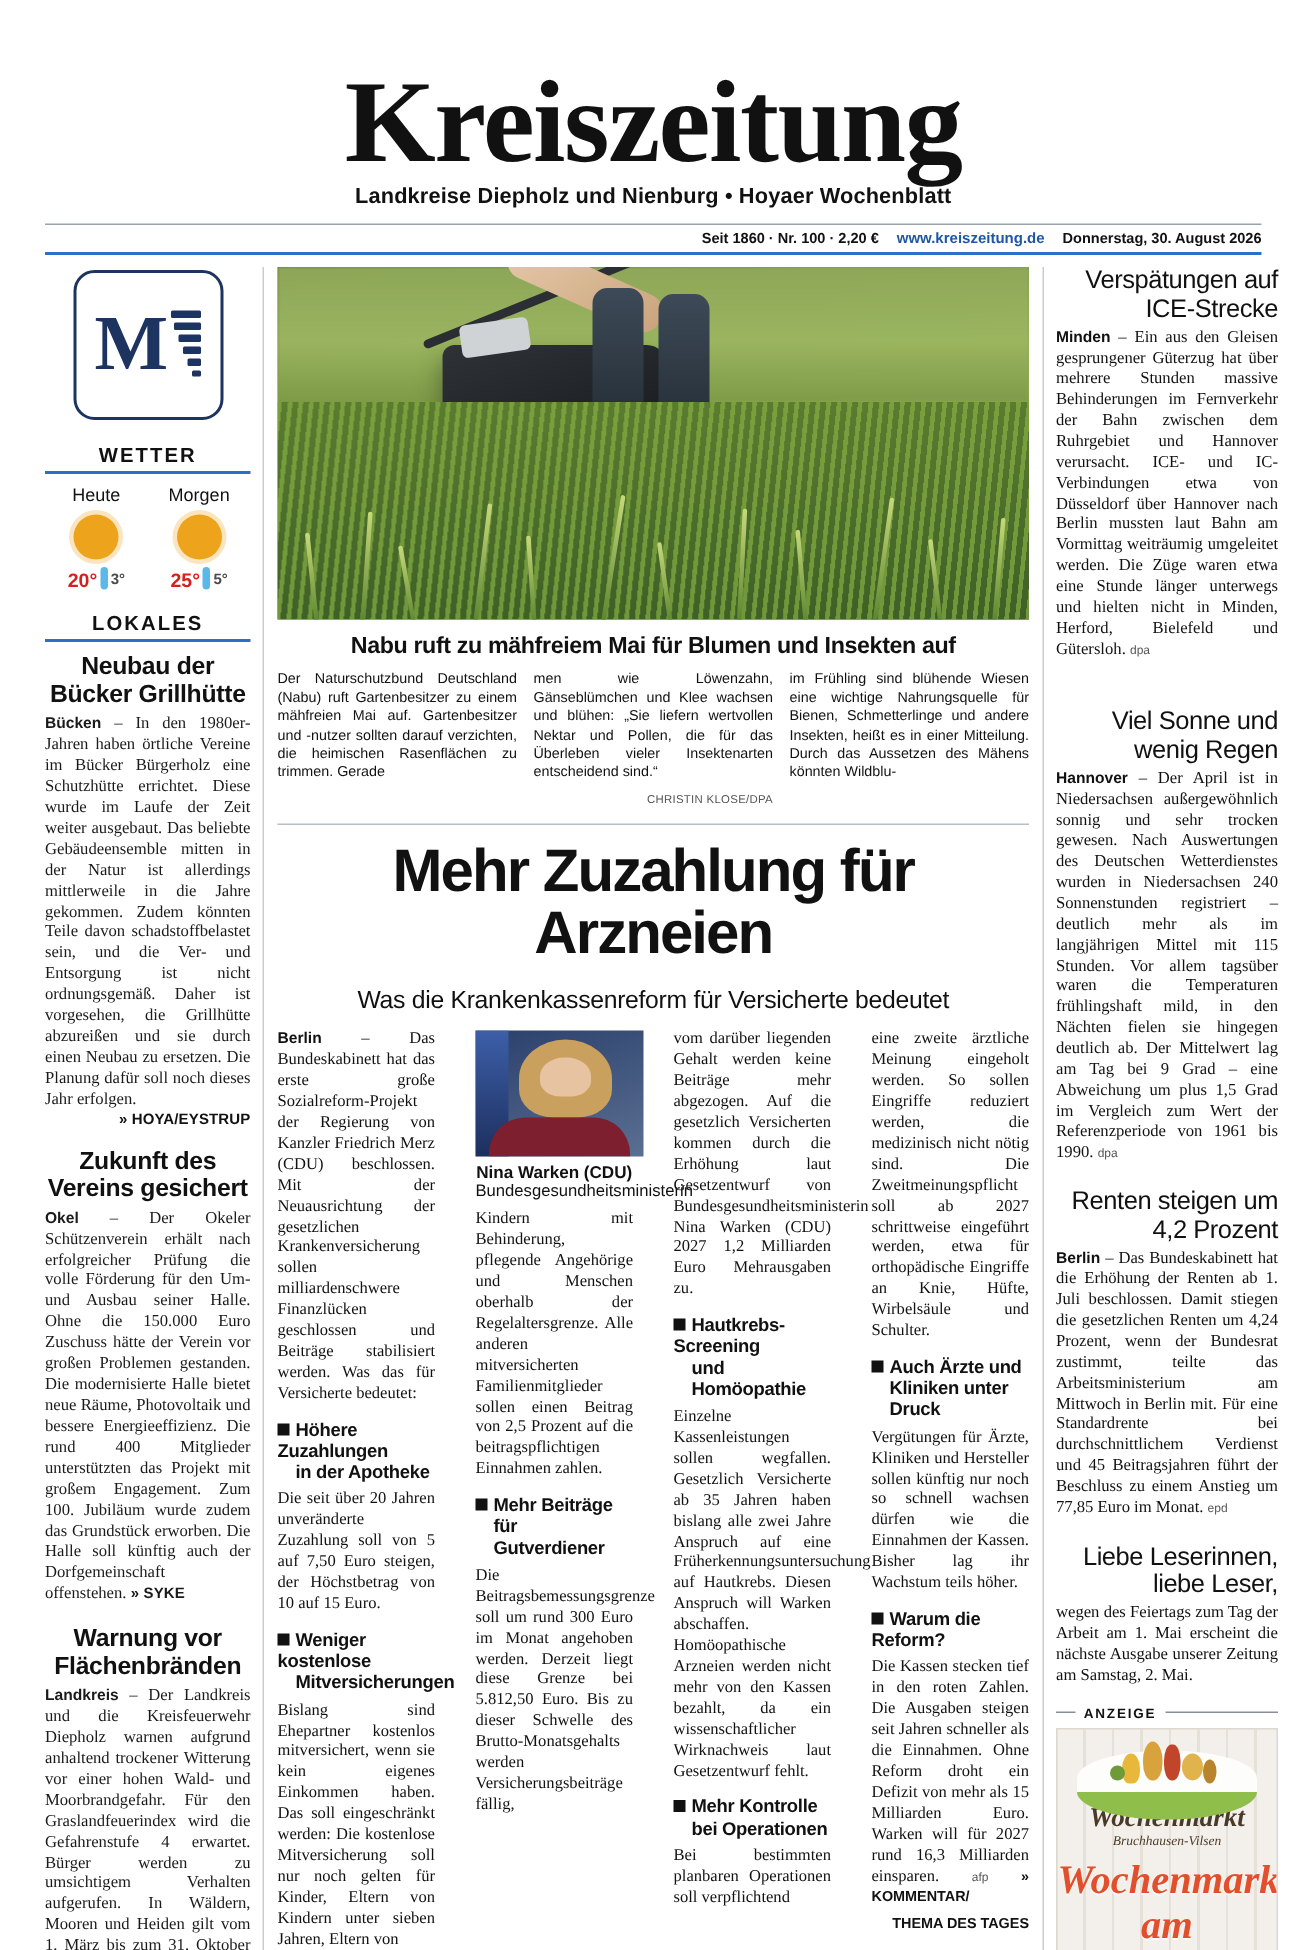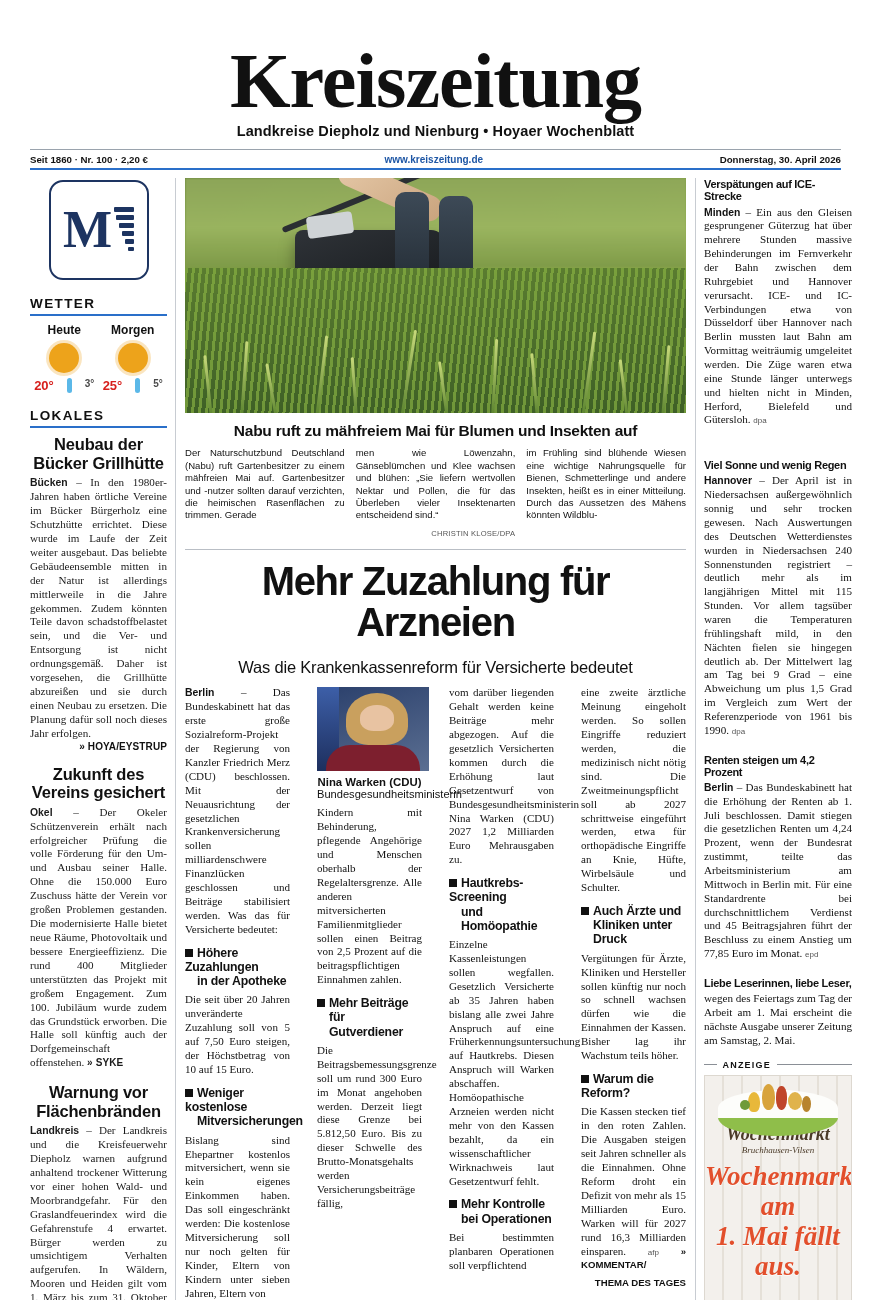--- a/index.html
+++ b/index.html
@@ -24,22 +24,22 @@
   }
   .masthead-sub {
     font-family: "Liberation Sans", sans-serif;
     font-weight: 700;
     font-size: 14.5px;
     margin-top: 6px;
     letter-spacing: .1px;
   }
   .rule-thin { border-top: 1px solid #9aa3ad; margin-top: 10px; }
   .infobar {
-    display: flex; align-items: center; justify-content: space-between;
-    font-size: 9.7px; font-weight: 700; padding: 4px 0 3px;
+    display: flex; align-items: center; justify-content: flex-end;
+    font-size: 9.7px; font-weight: 700; padding: 4px 0 3px; gap: 12px;
   }
   .infobar .web { color: #1f57a5; font-size: 10px; }
   .rule-blue { border-top: 2.4px solid #2a6fc9; }
 
   
   .cols { display: flex; gap: 0; margin-top: 8px; }
   .col-left { width: 145px; flex: none; padding-right: 8px; }
   .col-mid { width: 521px; flex: none; padding: 0 9px; border-left: 1px solid #c8ccd2; border-right: 1px solid #c8ccd2; }
   .col-right { width: 156px; flex: none; padding-left: 8px; }
 
@@ -52,34 +52,34 @@
   }
   .logo-m {
     font-family: "Liberation Serif", serif; font-weight: 700;
     font-size: 52px; color: #1d3461; line-height: 1; letter-spacing: -2px;
   }
   .logo-swoosh { position: relative; width: 26px; height: 46px; margin-left: -2px; }
   .logo-swoosh i {
     position: absolute; right: 0; background: #1d3461; border-radius: 1px;
   }
   .sec-head {
-    text-align: left; font-weight: 700; font-size: 13.5px; letter-spacing: 1.4px;
+    text-align: center; font-weight: 700; font-size: 13.5px; letter-spacing: 1.4px;
     margin-top: 16px; padding-bottom: 3px;
   }
   .sec-rule { border-top: 2.2px solid #2a6fc9; margin-bottom: 7px; }
 
   .weather-row { display: flex; justify-content: space-around; margin-top: 6px; }
   .w-cell { text-align: center; width: 68px; }
-  .w-day { font-weight: 700; font-size: 12px; margin-bottom: 6px; }
+  .w-day { font-weight: 400; font-size: 12px; margin-bottom: 6px; }
   .sun {
     width: 30px; height: 30px; margin: 0 auto 5px; border-radius: 50%;
     background: #eda31b;
     box-shadow: 0 0 0 3px rgba(237,163,27,.28);
   }
-  .w-temps { display: flex; align-items: flex-start; justify-content: center; gap: 12px; font-weight: 700; }
+  .w-temps { display: flex; align-items: center; justify-content: center; gap: 1px; font-weight: 700; }
   .t-hi { color: #d7201d; font-size: 13px; }
   .t-lo { color: #4a4a4a; font-size: 10px; }
   .thermo { width: 5px; height: 15px; background: #5bb8e8; border-radius: 3px; margin: 0 1px 1px; }
 
   .art-h {
     font-weight: 700; font-size: 16.5px; line-height: 1.12;
     text-align: center; margin-bottom: 4px; letter-spacing: -.2px;
   }
   .art-body {
     font-family: "Liberation Serif", serif; font-size: 11.1px; line-height: 1.255;
@@ -196,21 +196,21 @@
   }
   .pname { text-align: center; font-weight: 700; font-size: 11.4px; }
   .prole { text-align: center; font-size: 11.1px; margin-bottom: 6px; }
 
   
   .bot-h { text-align: center; font-weight: 700; font-size: 22px; letter-spacing: -.6px; margin-bottom: 7px; }
   .bot-sub { text-align: right; font-size: 13.5px; margin-bottom: 8px; }
 
   
   .r-head {
-    text-align: left; font-weight: 700; font-size: 11px; line-height: 1.1;
+    text-align: right; font-weight: 400; font-size: 17px; line-height: 1.1;
     margin-bottom: 3px; letter-spacing: -.3px;
   }
   .r-body {
     font-family: "Liberation Serif", serif; font-size: 11.1px; line-height: 1.25;
     text-align: justify; hyphens: auto;
   }
   .r-body b { font-family: "Liberation Sans", sans-serif; font-weight: 700; font-size: 10.4px; }
   .anzeige {
     display: flex; align-items: center; gap: 6px; margin: 12px 0 5px;
     font-size: 9px; font-weight: 700; letter-spacing: 1.2px;
@@ -249,21 +249,21 @@
 <div class="page">
 
   <div class="masthead">
     <div class="masthead-title">Kreiszeitung</div>
     <div class="masthead-sub">Landkreise Diepholz und Nienburg • Hoyaer Wochenblatt</div>
   </div>
   <div class="rule-thin"></div>
   <div class="infobar">
     <span>Seit 1860 · Nr. 100 · 2,20 €</span>
     <span class="web">www.kreiszeitung.de</span>
-    <span>Donnerstag, 30. April 2026</span>
+    <span>Donnerstag, 30. August 2026</span>
   </div>
   <div class="rule-blue"></div>
 
   <div class="cols">
 
     <div class="col-left">
 
       <div class="logo-box">
         <span class="logo-m">M</span>
         <span class="logo-swoosh">

